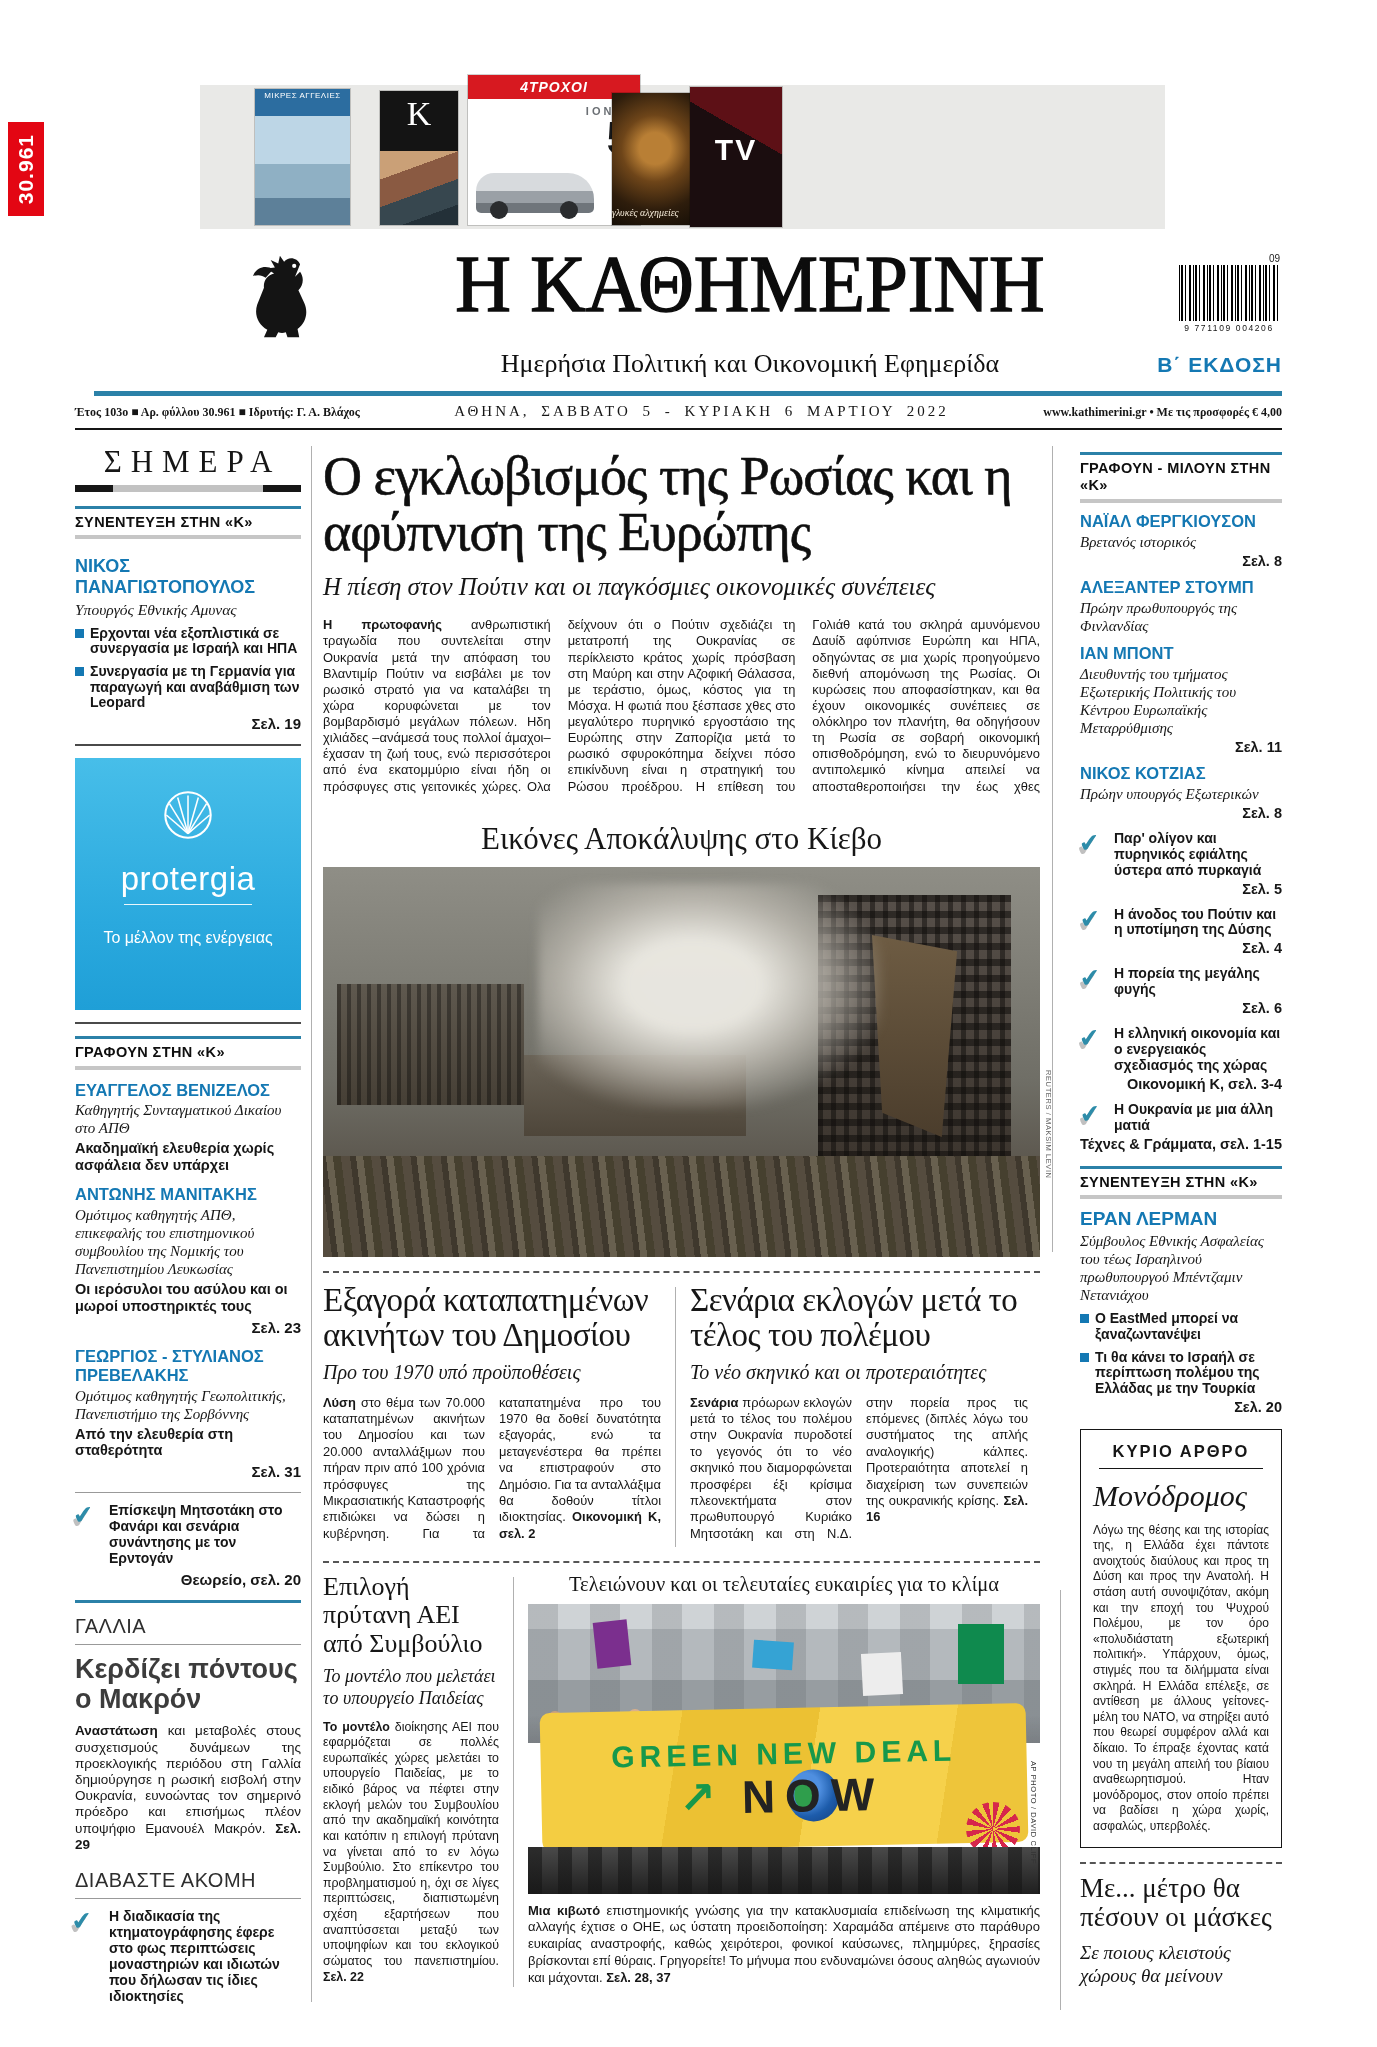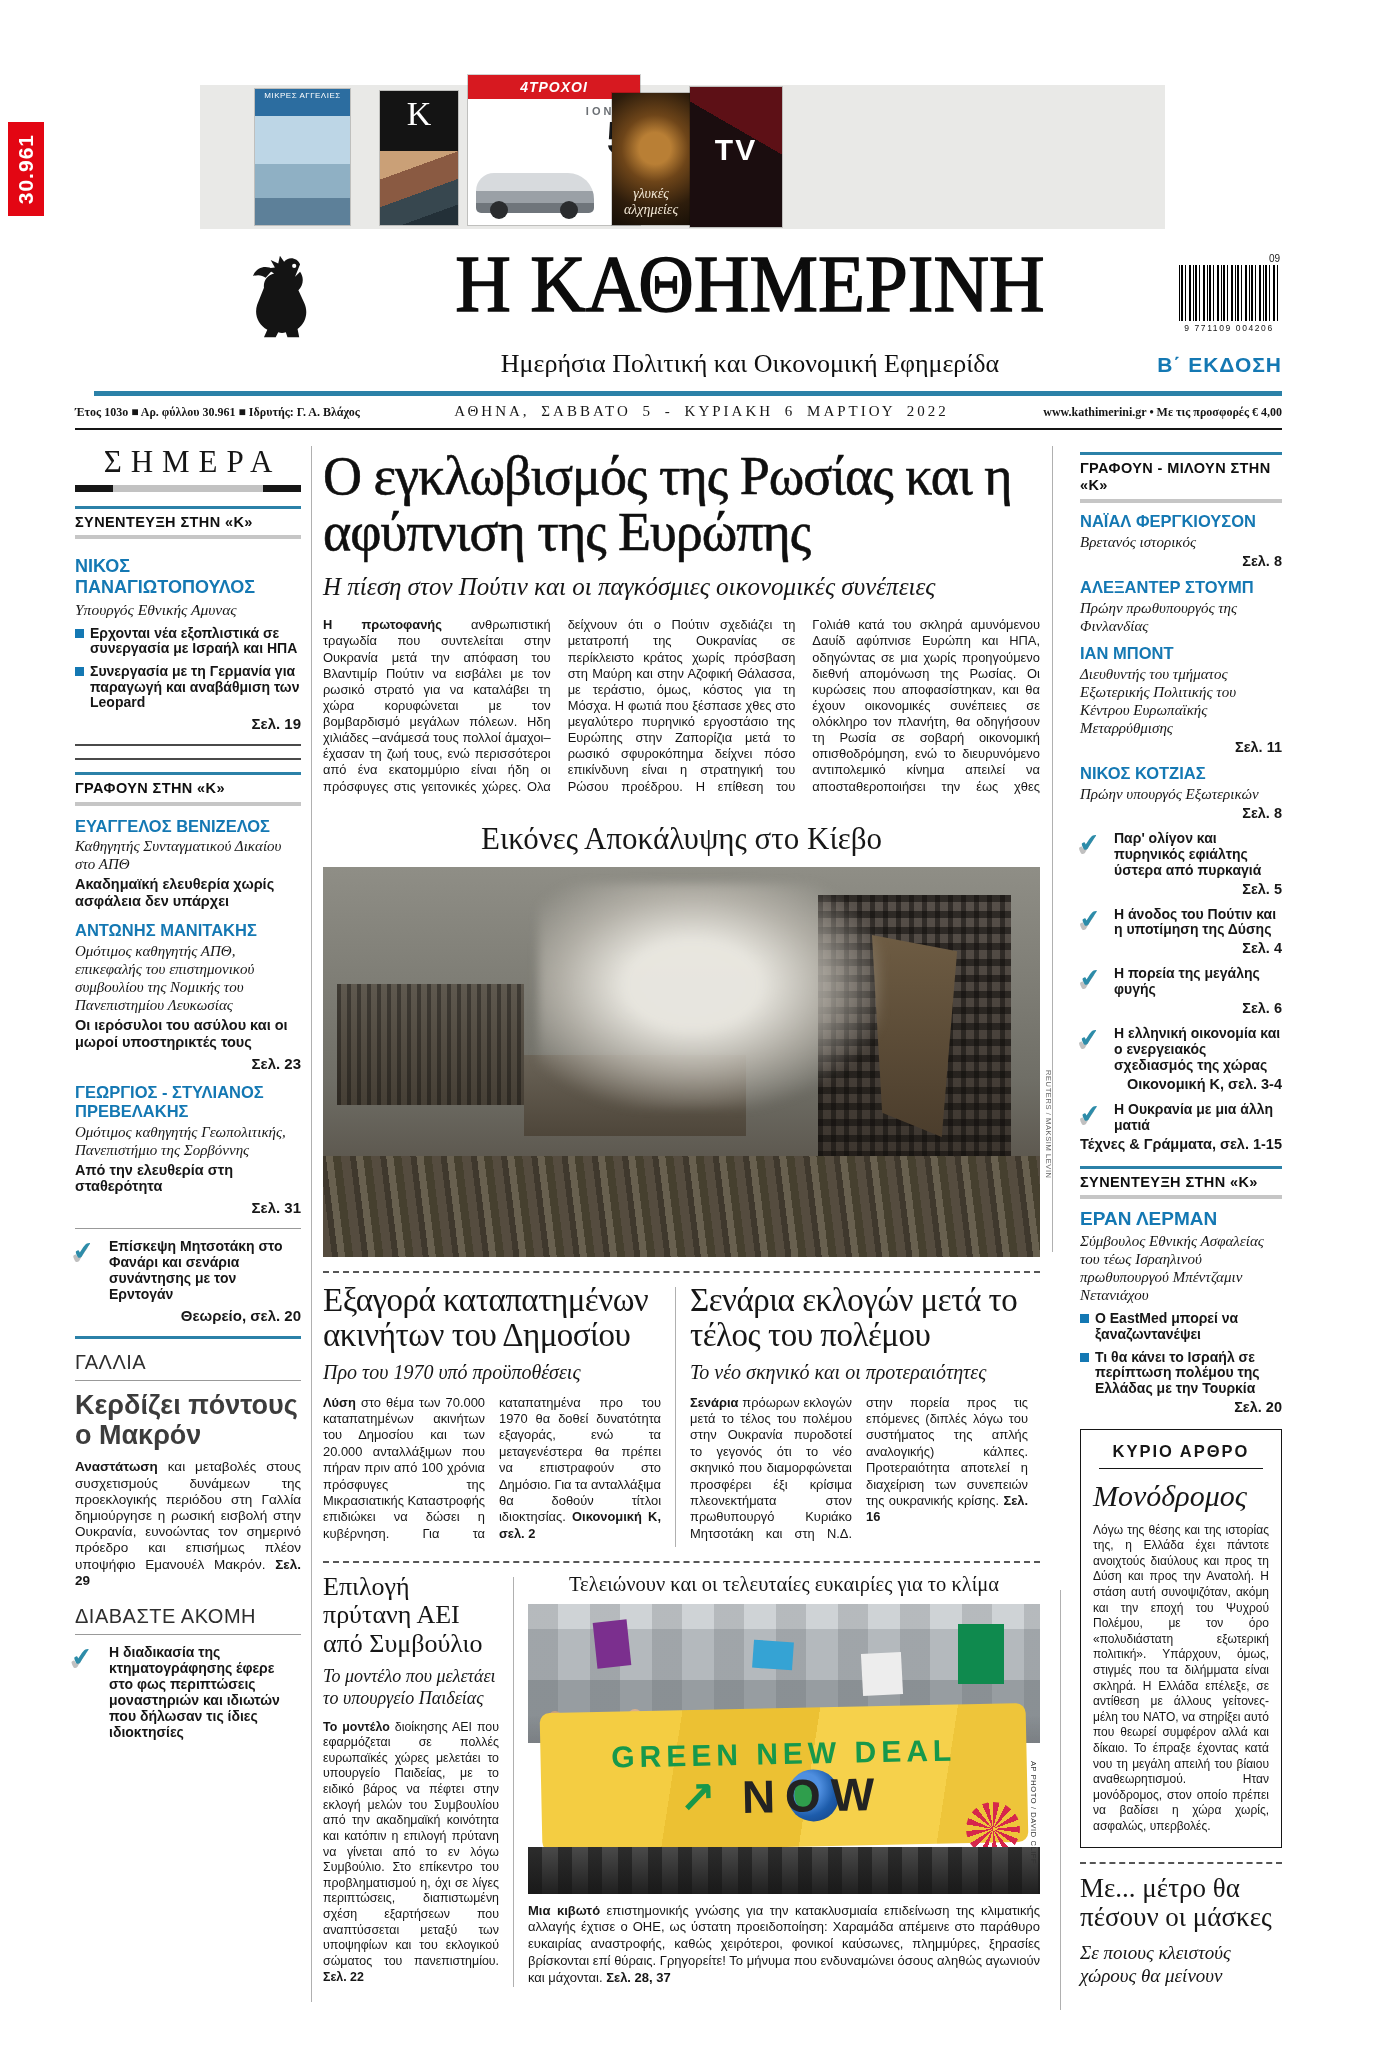--- a/index.html
+++ b/index.html
@@ -19,21 +19,21 @@
   .c2art { position:absolute; bottom:0; left:0; right:0; height:55%; background:linear-gradient(160deg,#caa077 0 28%,#8a5a42 28% 55%,#37474f 55% 80%,#233038 80%); }
   .c3 { left:268px; top:-10px; width:172px; height:150px; background:#fff; }
   .c3band { background:#d71920; color:#fff; font-style:italic; font-weight:800; font-size:14px; letter-spacing:1px; height:24px; display:flex; align-items:center; justify-content:center; }
   .c3model { position:absolute; top:30px; right:8px; text-align:right; }
   .c3nm { display:block; font-weight:bold; font-size:11px; color:#6b6f74; letter-spacing:3px; }
   .c3five { font-weight:800; font-size:46px; line-height:.95; color:#17181a; }
   .c3car { position:absolute; bottom:12px; left:8px; width:118px; height:40px; background:linear-gradient(180deg,#d7dadd 0 45%,#9aa0a6 45% 75%,#6f757b 75%); border-radius:18px 26px 5px 5px; }
   .c3car::before, .c3car::after { content:""; position:absolute; bottom:-6px; width:18px; height:18px; border-radius:50%; background:#2a2c2e; }
   .c3car::before { left:14px; } .c3car::after { right:16px; }
   .c4 { left:412px; top:8px; width:78px; height:132px; background:radial-gradient(circle at 55% 42%,#b97f35 0 18%,#6e4519 38%,#2e1d0c 70%,#150e06); }
-  .c4txt { position:absolute; bottom:7px; width:100%; text-align:center; color:#f3e9d7; font-family:"Liberation Serif",serif; font-style:italic; font-size:14px; }
+  .c4txt { position:absolute; bottom:7px; width:100%; color:#f3e9d7; font-family:"Liberation Serif",serif; font-style:italic; font-size:10px; }
   .c5 { left:490px; top:2px; width:92px; height:140px; background:linear-gradient(210deg,#5d1016 0 35%,#1b0d0f 35%); }
   .c5txt { color:#fff; font-weight:900; font-size:30px; letter-spacing:2px; text-align:center; margin-top:46px; }
 
   .griffin { position:absolute; left:248px; top:250px; }
   .mast-title { position:absolute; left:332px; top:244px; width:836px; text-align:center; font-family:"Liberation Serif","DejaVu Serif",serif; font-size:77px; line-height:1.05; color:#0c0c0c; -webkit-text-stroke:1.4px #0c0c0c; transform:scaleY(1.05); white-space:nowrap; }
   .bc-wrap { position:absolute; left:1176px; top:253px; width:106px; }
   .bc-top { text-align:right; font-size:10px; padding-right:2px; color:#222; }
   .bc { height:56px; margin:1px 3px 2px; background:repeating-linear-gradient(90deg,#000 0 1px,#fff 1px 2px,#000 2px 4px,#fff 4px 6px,#000 6px 7px,#fff 7px 10px,#000 10px 12px,#fff 12px 14px); }
   .bc-num { font-size:8.5px; letter-spacing:1.6px; text-align:center; white-space:nowrap; }
   .edition { position:absolute; right:95px; top:353px; font-weight:bold; font-size:21px; color:#1478b3; letter-spacing:1px; }
@@ -224,20 +224,39 @@
         <span class="sq"></span>
         <span>Ερχονται νέα εξοπλιστικά σε συνεργασία με Ισραήλ και ΗΠΑ</span>
       </div>
     <div class="bullet">
         <span class="sq"></span>
         <span>Συνεργασία με τη Γερμανία για παραγωγή και αναβάθμιση των Leopard</span>
       </div>
     <div class="pgref">Σελ. 19</div>
     <div class="hr2"></div>
 
+    <div class="ad">
+      <svg class="sun" width="66" height="66" viewBox="0 0 64 64">
+          <g stroke="#fff" fill="none" stroke-width="2">
+            <circle cx="32" cy="32" r="22"></circle>
+            <g stroke-width="1.5">
+              <path d="M32 50 L32 13"></path>
+              <path d="M32 50 L22 15"></path>
+              <path d="M32 50 L42 15"></path>
+              <path d="M32 50 L14 21"></path>
+              <path d="M32 50 L50 21"></path>
+              <path d="M32 50 L11 32"></path>
+              <path d="M32 50 L53 32"></path>
+            </g>
+          </g>
+        </svg>
+      <div class="brand">protergia</div>
+      <div class="adline"></div>
+      <div class="tagline">Το μέλλον της ενέργειας</div>
+    </div>
     <div class="hr2"></div>
 
     <div class="sec" style="margin-top:0">
       <div class="sec-lbl">ΓΡΑΦΟΥΝ ΣΤΗΝ «Κ»</div>
       <div class="sec-g"></div>
     </div>
 
     <div class="writer">
       <div class="wname">ΕΥΑΓΓΕΛΟΣ ΒΕΝΙΖΕΛΟΣ</div>
       <div class="wrole">Καθηγητής Συνταγματικού Δικαίου στο ΑΠΘ</div>

